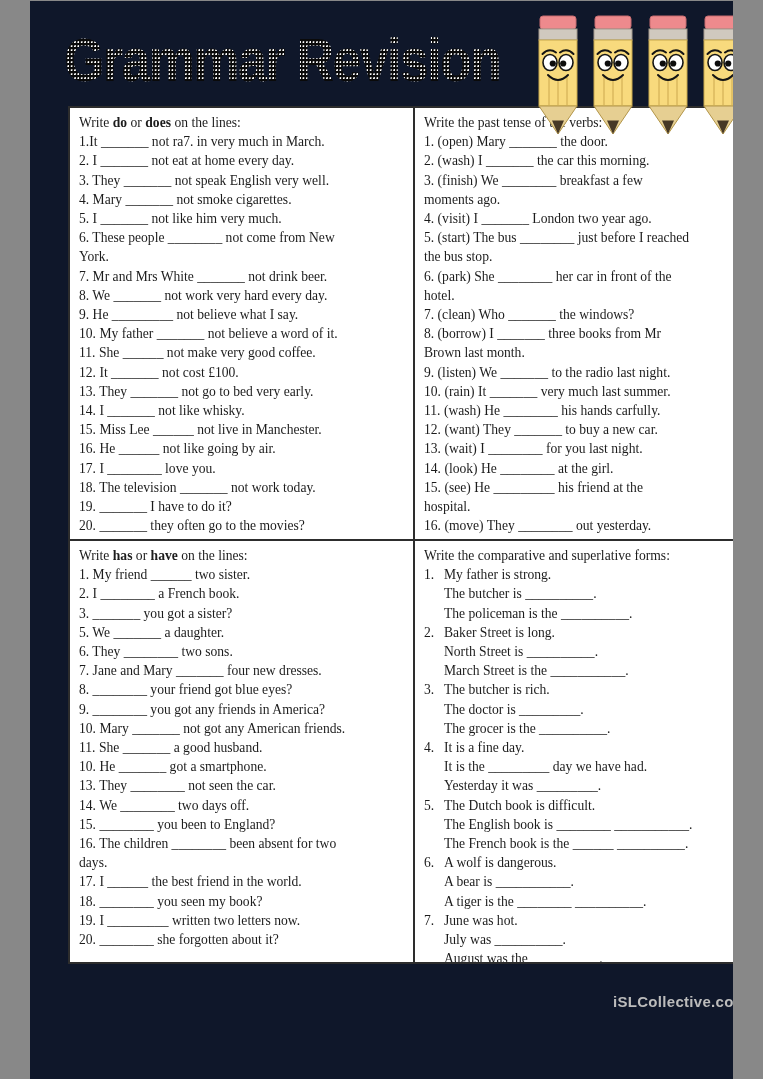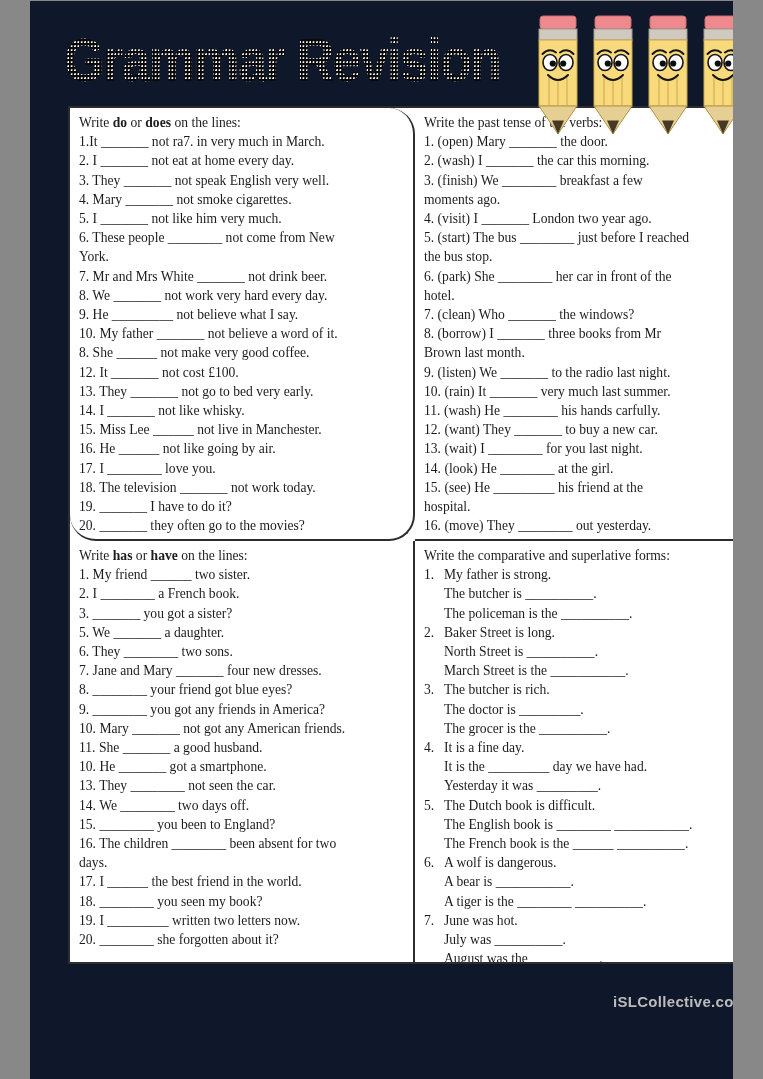--- a/index.html
+++ b/index.html
@@ -43,21 +43,21 @@
     position:absolute;left:38px;top:105px;width:695px;height:858px;
     box-sizing:border-box;border:2px solid var(--border,#2d2d2d);
     display:grid;grid-template-columns:345px 1fr;grid-template-rows:433px 1fr;
     z-index:1;background:#fff;
   }
   .cell{
     box-sizing:border-box;overflow:hidden;
     padding:5px 2px 0 9px;
     font-size:13.6px;line-height:19.2px;
   }
-  .cell-tl{border-right:2px solid var(--border,#2d2d2d);border-bottom:2px solid var(--border,#2d2d2d);border-radius:26px;}
+  .cell-tl{border-right:2px solid var(--border,#2d2d2d);border-bottom:2px solid var(--border,#2d2d2d);}
   .cell-tr{border-bottom:2px solid var(--border,#2d2d2d);}
   .cell-bl{border-right:2px solid var(--border,#2d2d2d);}
   .cell-header{white-space:nowrap;}
   .cell-header b{font-weight:bold;}
   .line{white-space:pre;}
   
   .citem{display:flex;}
   .cnum{width:20px;flex:0 0 20px;}
   .cbody{flex:1;}
   
@@ -147,21 +147,21 @@
           <div class="line">2. I _______ not eat at home every day.</div>
           <div class="line">3. They _______ not speak English very well.</div>
           <div class="line">4. Mary _______ not smoke cigarettes.</div>
           <div class="line">5. I _______ not like him very much.</div>
           <div class="line">6. These people ________ not come from New</div>
           <div class="line">York.</div>
           <div class="line">7. Mr and Mrs White _______ not drink beer.</div>
           <div class="line">8. We _______ not work very hard every day.</div>
           <div class="line">9. He _________ not believe what I say.</div>
           <div class="line">10. My father _______ not believe a word of it.</div>
-          <div class="line">8. She ______ not make very good coffee.</div>
+          <div class="line">11. She ______ not make very good coffee.</div>
           <div class="line">12. It _______ not cost £100.</div>
           <div class="line">13. They _______ not go to bed very early.</div>
           <div class="line">14. I _______ not like whisky.</div>
           <div class="line">15. Miss Lee ______ not live in Manchester.</div>
           <div class="line">16. He ______ not like going by air.</div>
           <div class="line">17. I ________ love you.</div>
           <div class="line">18. The television _______ not work today.</div>
           <div class="line">19. _______ I have to do it?</div>
           <div class="line">20. _______ they often go to the movies?</div>
         </div>

